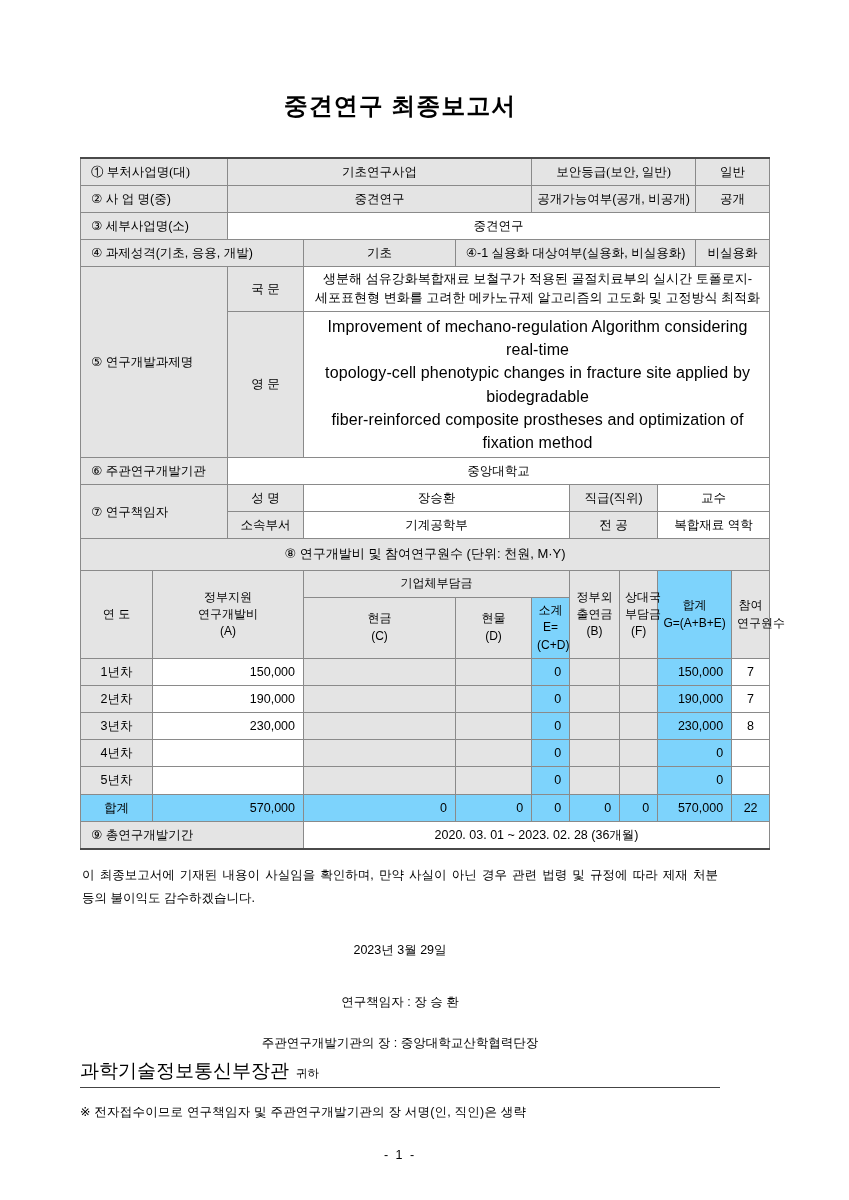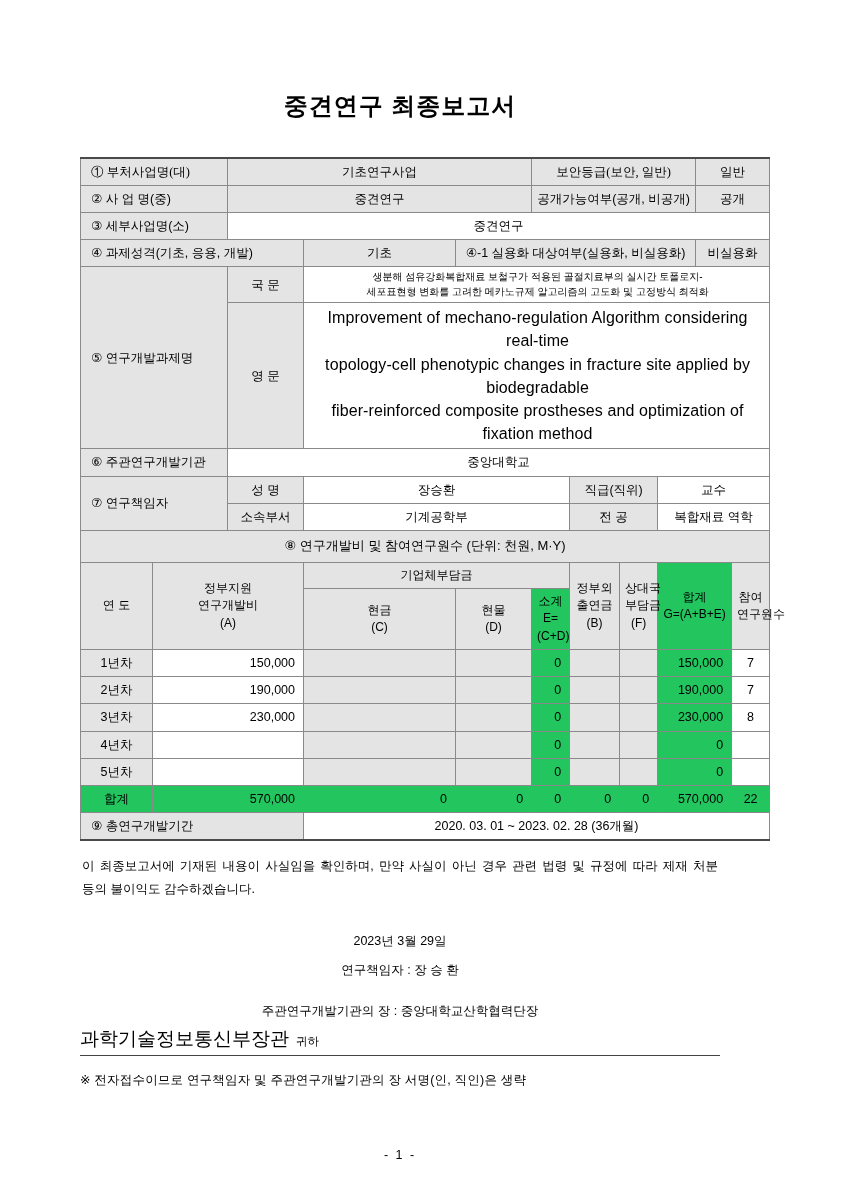--- a/index.html
+++ b/index.html
@@ -45,34 +45,34 @@
   table.main td {
     border: 1px solid #8a8a8a;
     padding: 4px 5px;
     vertical-align: middle;
     text-align: center;
     line-height: 1.45;
     word-break: keep-all;
   }
   .hd { background: #e4e4e4; }
   .wh { background: #ffffff; }
-  .og { background: #22c55e; }
+  .og { background: #7dd3fc; }
   .lbl-left {
     text-align: left !important;
     padding-left: 10px !important;
   }
   .num {
     text-align: right !important;
     padding-right: 8px !important;
   }
   .thick-top { border-top: 2px solid #4a4a4a !important; font-family: Liberation Serif, serif; }
   .thick-bottom { border-bottom: 2px solid #4a4a4a !important; margin-left: 7px; }
 
   .title-ko {
-    font-size: 10px;
+    font-size: 13px;
     line-height: 1.5;
     text-align: left;
     padding: 3px 4px 3px 6px !important;
     white-space: pre-line;
   }
   .title-en {
     font-size: 16px;
     line-height: 1.55;
     text-align: left;
     padding: 3px 4px 3px 6px !important;
@@ -98,21 +98,21 @@
 
   
   .sig-date {
     text-align: center;
     font-size: 12.5px;
     margin-top: 32px;
   }
   .sig-pi {
     text-align: center;
     font-size: 12.5px;
-    margin-top: 12px;
+    margin-top: 35px;
   }
   .sig-org {
     text-align: center;
     font-size: 12.5px;
     margin-top: 24px;
   }
   .minister-row {
     margin-top: 6px;
     border-bottom: 1.6px solid #444;
     padding-bottom: 3px;

